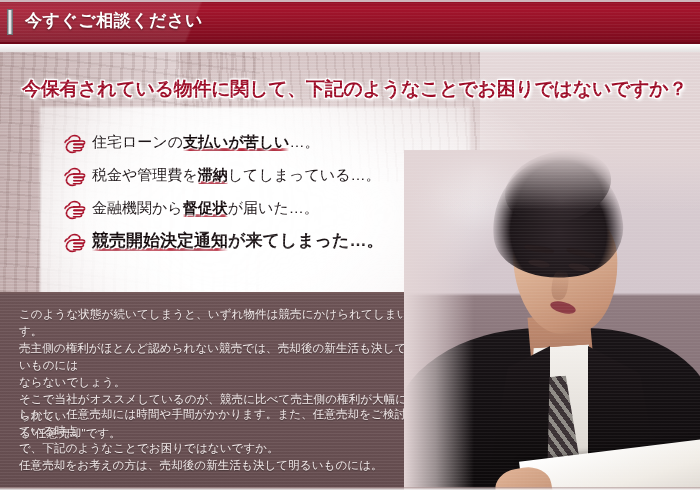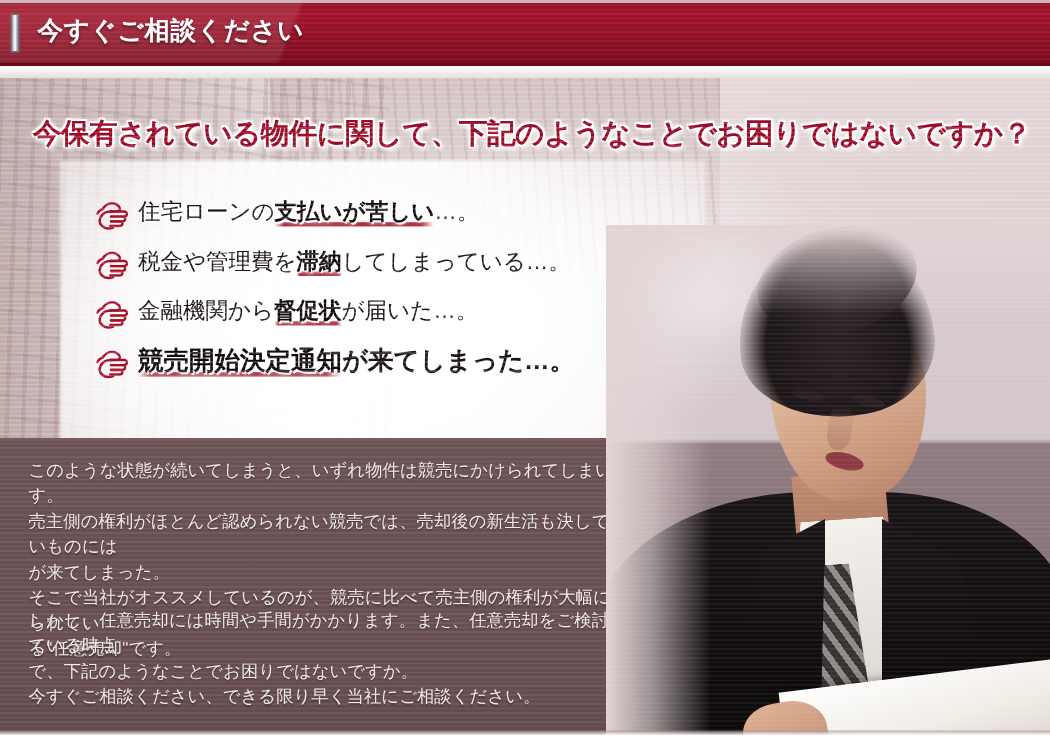--- a/index.html
+++ b/index.html
@@ -338,28 +338,28 @@
 
     </div>
 
     <div class="upper-scan"></div>
   </div>
 
   <div class="lower">
     <div class="body-txt" id="para1">
       <p>このような状態が続いてしまうと、いずれ物件は競売にかけられてしまいます。</p>
       <p>売主側の権利がほとんど認められない競売では、売却後の新生活も決して明るいものには</p>
-      <p>が来てしまった。</p>
+      <p>ならないでしょう。</p>
       <p>そこで当社がオススメしているのが、競売に比べて売主側の権利が大幅に認められてい</p>
       <p>る"任意売却"です。</p>
     </div>
     <div class="body-txt" id="para2">
       <p>しかし、任意売却には時間や手間がかかります。また、任意売却をご検討されている時点</p>
       <p>で、下記のようなことでお困りではないですか。</p>
-      <p>今すぐご相談ください、できる限り早く当社にご相談ください。</p>
+      <p>任意売却をお考えの方は、売却後の新生活も決して明るいものには。</p>
     </div>
   </div>
   <div class="lower-top-edge"></div>
 
   <div class="photo">
     <div class="ph-bg"></div>
     <div class="ph-suit"></div>
     <div class="ph-neck"></div>
     <div class="ph-shirt"></div>
     <div class="ph-lapel-l"></div>

